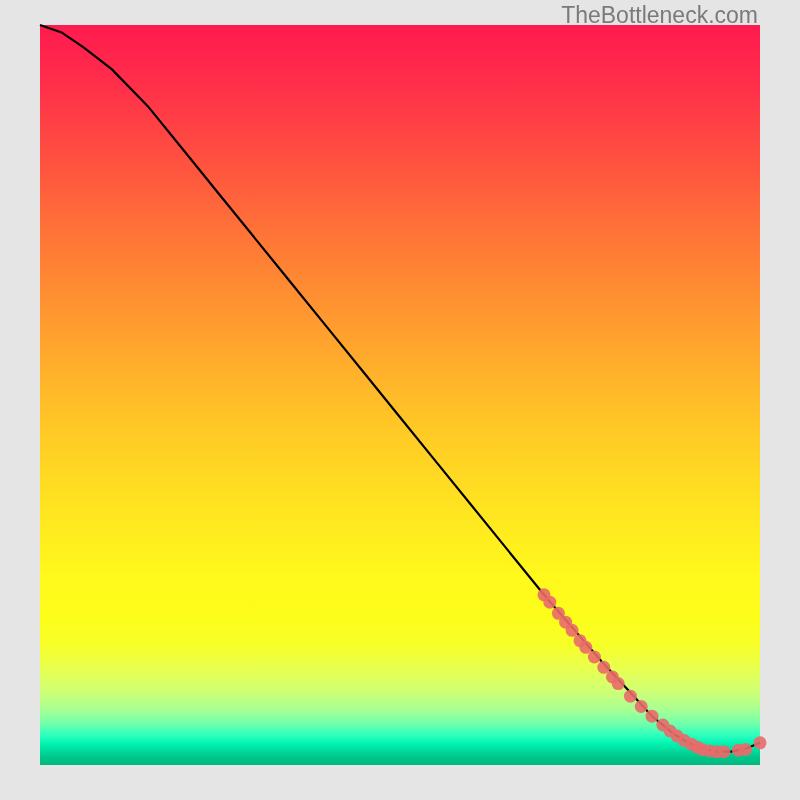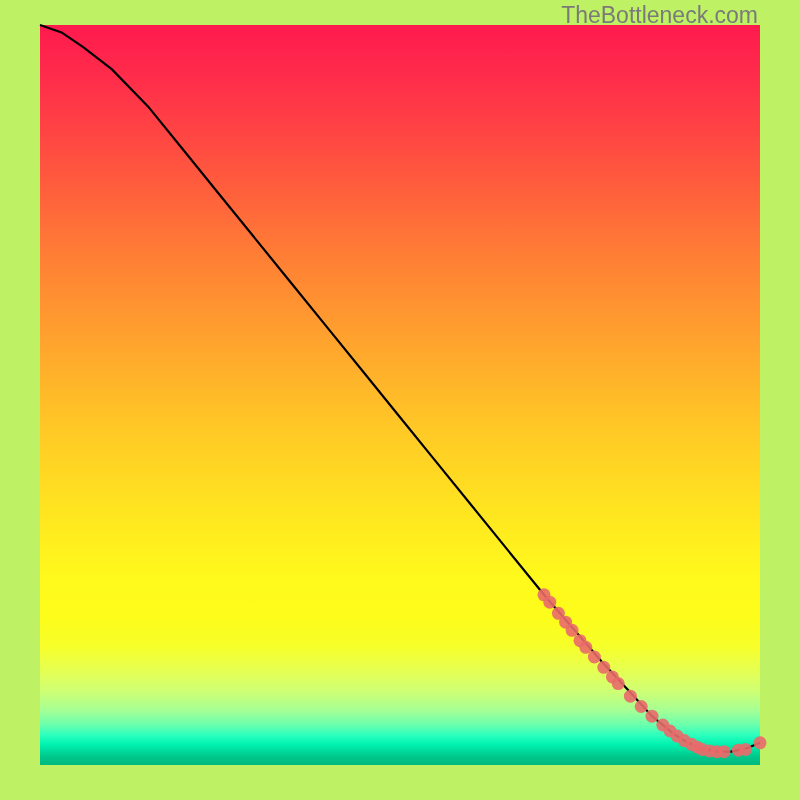--- a/index.html
+++ b/index.html
@@ -7,21 +7,21 @@
     padding: 0;
     width: 800px;
     height: 800px;
     overflow: hidden;
     font-family: Arial, Helvetica, sans-serif;
   }
   .stage {
     position: relative;
     width: 800px;
     height: 800px;
-    background: #bef264;
+    background: #e5e5e5;
   }
   .plot {
     position: absolute;
     left: 40px;
     top: 25px;
     width: 720px;
     height: 740px;
   }
   .gradient-bg {
     position: absolute;

